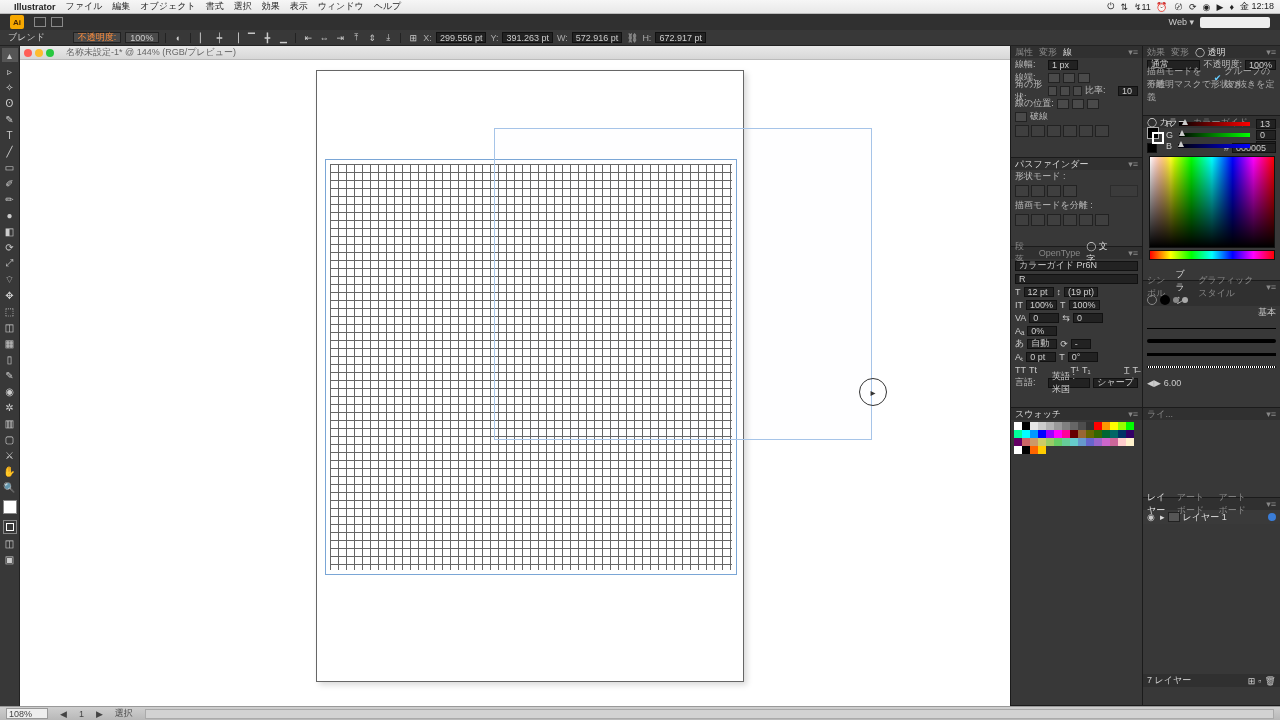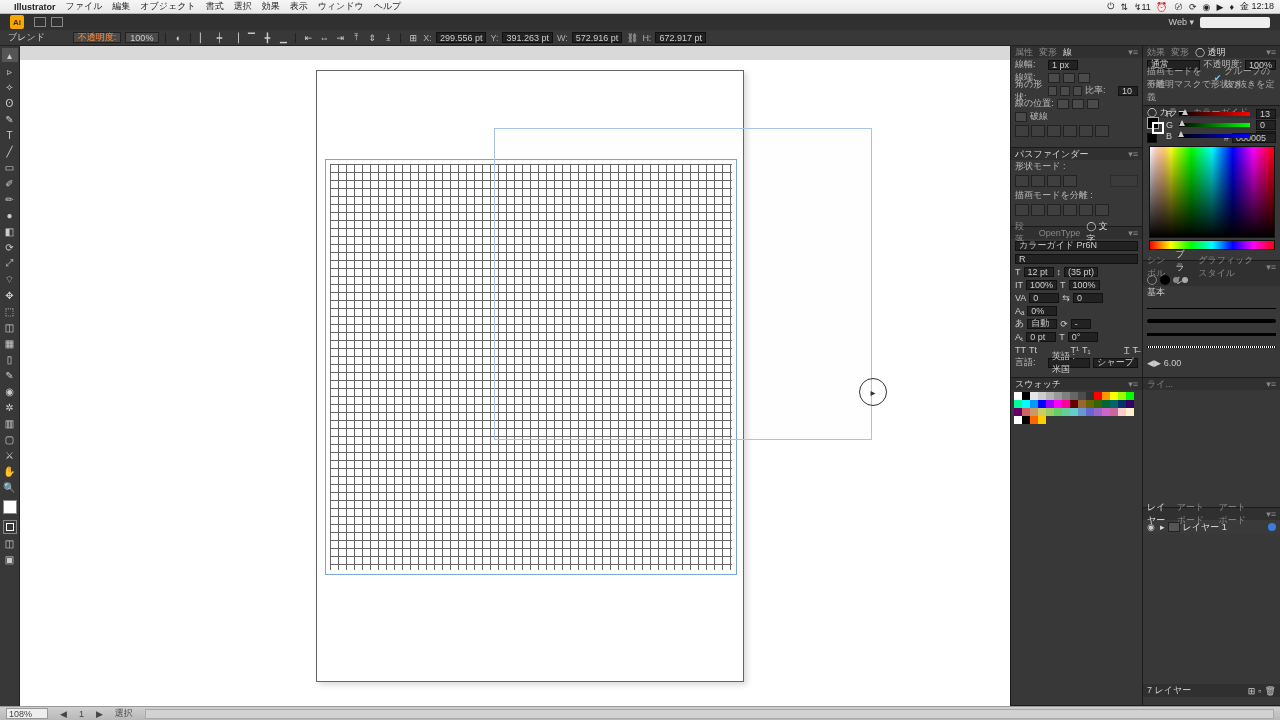--- a/index.html
+++ b/index.html
@@ -58,21 +58,21 @@
 }
 .selbox { position: absolute; left: 474px; top: 68px; width: 378px; height: 312px; border: 1px solid #a6c4e8; background: rgba(160,190,230,.01); }
 .cursor-ring { position:absolute; left:839px; top:318px; width:28px; height:28px; border:1px solid #333; border-radius:50%; display:flex; align-items:center; justify-content:center; font-size:10px; color:#333;}
 
 
 .rightcols { width: 270px; background: #383838; display: flex; border-left: 1px solid #1b1b1b; }
 .col { display: flex; flex-direction: column; }
 .colA { width: 132px; border-right: 1px solid #1b1b1b; }
 .colB { width: 138px; }
 
-.panel { border-bottom: 1px solid #1b1b1b; padding-bottom: 8px; }
+.panel { border-bottom: 1px solid #1b1b1b; padding-bottom: 18px; }
 .ptitle { display: flex; background: #303030; height: 12px; align-items: center; padding: 0 4px; gap: 6px; color: #ddd; }
 .ptitle .tab { color: #888; }
 .ptitle .tab.on { color: #ddd; }
 .ptitle .spacer { flex:1; }
 .ptitle .dd { color:#888; }
 
 .row { display: flex; align-items: center; height: 13px; padding: 0 4px; gap: 3px; color: #ccc; }
 .row .lab { color: #bbb; min-width: 30px; }
 .row .fld { background: #222; border: 1px solid #111; height: 10px; padding: 0 3px; min-width: 30px; display:flex; align-items:center; }
 .row .ic { width: 12px; height: 10px; background: #4a4a4a; border: 1px solid #222; }
@@ -218,20 +218,28 @@
     <div class="tool">⚔</div>
     <div class="tool">✋</div>
     <div class="tool">🔍</div>
     <div class="swatch fill"></div>
     <div class="swatch stroke"></div>
     <div class="tool">◫</div>
     <div class="tool">▣</div>
   </div>
 
   <div class="docarea">
+    <div class="tabbar">
+      <div class="win-btns">
+        <div class="wb r"></div>
+        <div class="wb y"></div>
+        <div class="wb g"></div>
+      </div>
+      <span>名称未設定-1* @ 144% (RGB/プレビュー)</span>
+    </div>
     <div class="canvas">
       <div class="artboard">
         <div class="gridbox">
           <div class="grid"></div>
         </div>
       </div>
       <div class="selbox"></div>
       <div class="cursor-ring">▸</div>
     </div>
   </div>
@@ -327,21 +335,21 @@
         <div class="row">
             <span class="fld" style="flex:1">カラーガイド Pr6N</span>
           </div>
         <div class="row">
             <span class="fld" style="flex:1">R</span>
           </div>
         <div class="row">
             <span>T</span>
             <span class="fld">12 pt</span>
             <span>↕</span>
-            <span class="fld">(35 pt)</span>
+            <span class="fld">(19 pt)</span>
           </div>
         <div class="row">
             <span>IT</span>
             <span class="fld">100%</span>
             <span>T</span>
             <span class="fld">100%</span>
           </div>
         <div class="row">
             <span>VA</span>
             <span class="fld">0</span>
@@ -516,21 +524,21 @@
             <span class="spacer"></span>
             <span class="dd">▾≡</span>
           </div>
         <div class="row" style="background:#303030">
             <span style="width:10px;height:10px;border:1px solid #888;border-radius:50%"></span>
             <span style="width:10px;height:10px;background:#000;border-radius:50%"></span>
             <span style="width:6px;height:6px;background:#888;border-radius:50%"></span>
             <span style="width:6px;height:6px;background:#aaa;border-radius:50%"></span>
             <span style="flex:1"></span>
           </div>
-        <div class="row" style="justify-content:flex-start">
+        <div class="row" style="justify-content:flex-end">
             <span>基本</span>
           </div>
         <div class="brushprev">
           <div class="stroke s1">
               <span class="line"></span>
             </div>
           <div class="stroke s2">
               <span class="line"></span>
             </div>
           <div class="stroke s3">

